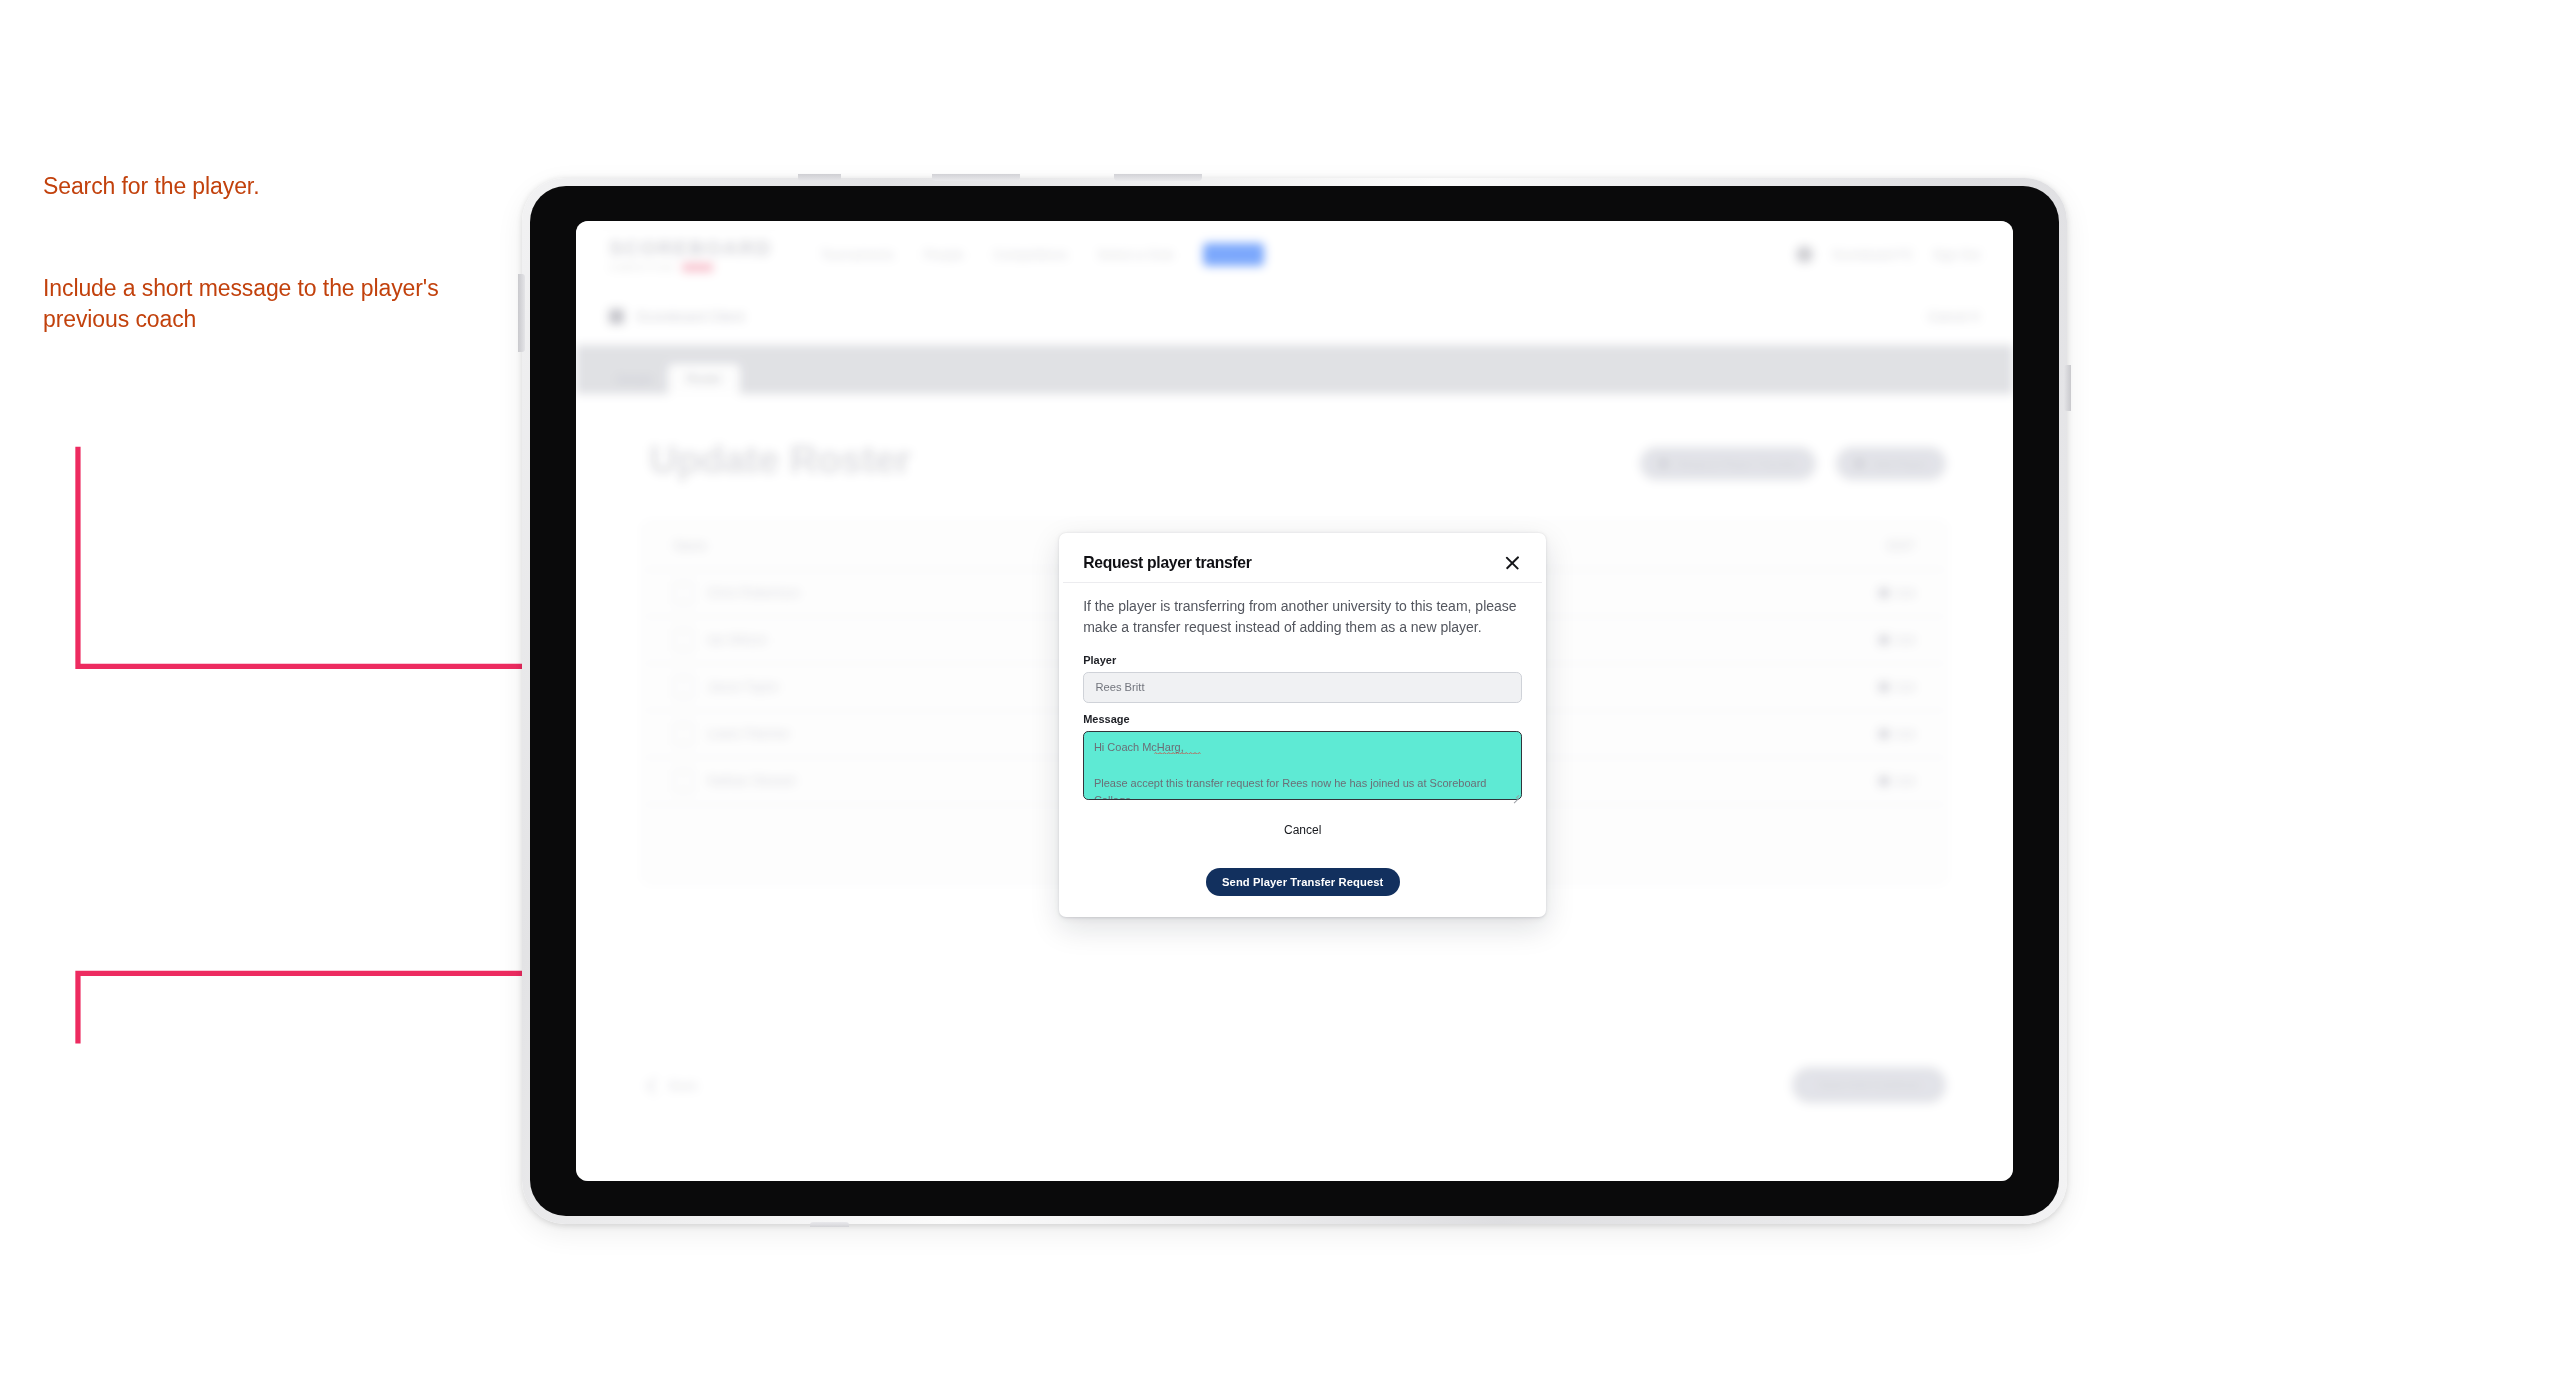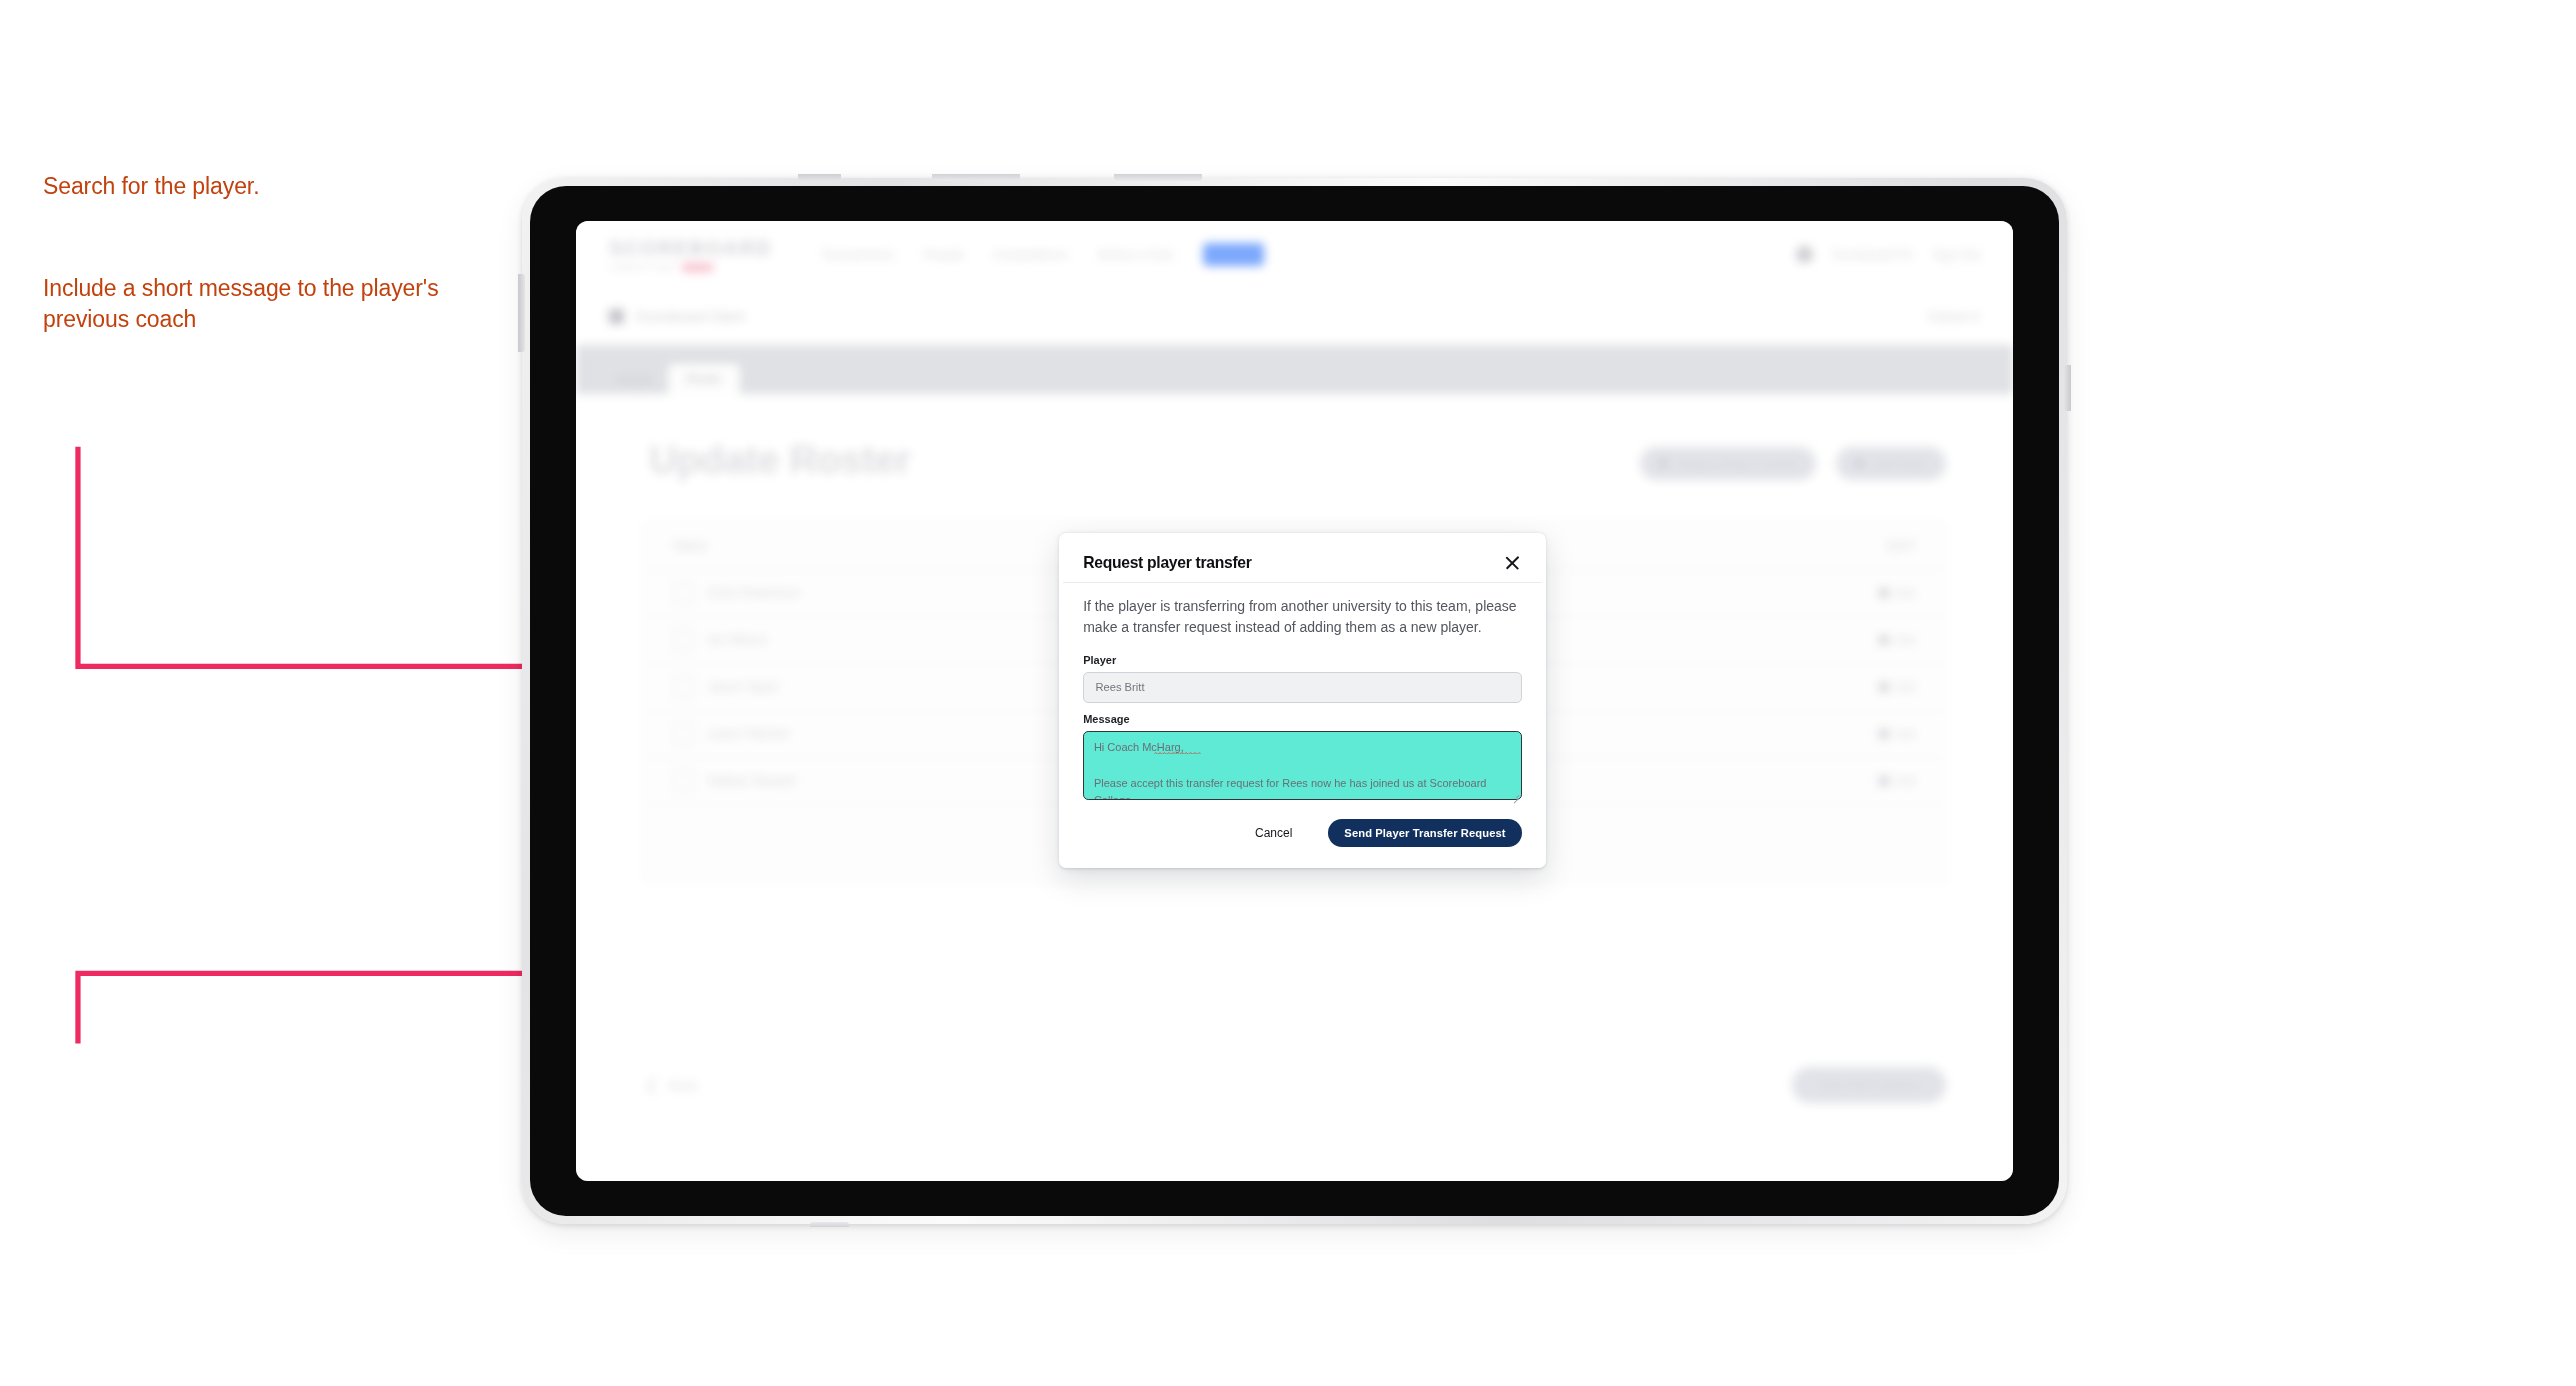--- a/index.html
+++ b/index.html
@@ -233,21 +233,21 @@
     pointer-events: none;
   }
   .msg-resize::before, .msg-resize::after {
     content: ""; position: absolute; right: 0; background: #9a9da3; height: 0.7px; transform-origin: right;
   }
   .msg-resize::before { bottom: 0.7px; width: 6.7px; transform: rotate(-45deg); }
   .msg-resize::after  { bottom: 3.7px; width: 3.7px; transform: rotate(-45deg); }
 
   .modal-actions {
     display: flex; align-items: center; justify-content: flex-end;
-    gap: 34px; padding: 15.7px 20px 17px 20px;
+    gap: 26px; padding: 15.7px 20px 17px 20px; flex-direction: column;
   }
   .btn-cancel {
     background: none; border: none; cursor: pointer;
     font-size: 12px; color: #16181d; font-family: "Liberation Sans", sans-serif;
     padding: 4.5px 1.5px;
   }
   .btn-send {
     background: #12305e; border: none; cursor: pointer;
     color: #ffffff; font-size: 11.2px; font-weight: 600;
     font-family: "Liberation Sans", sans-serif;

